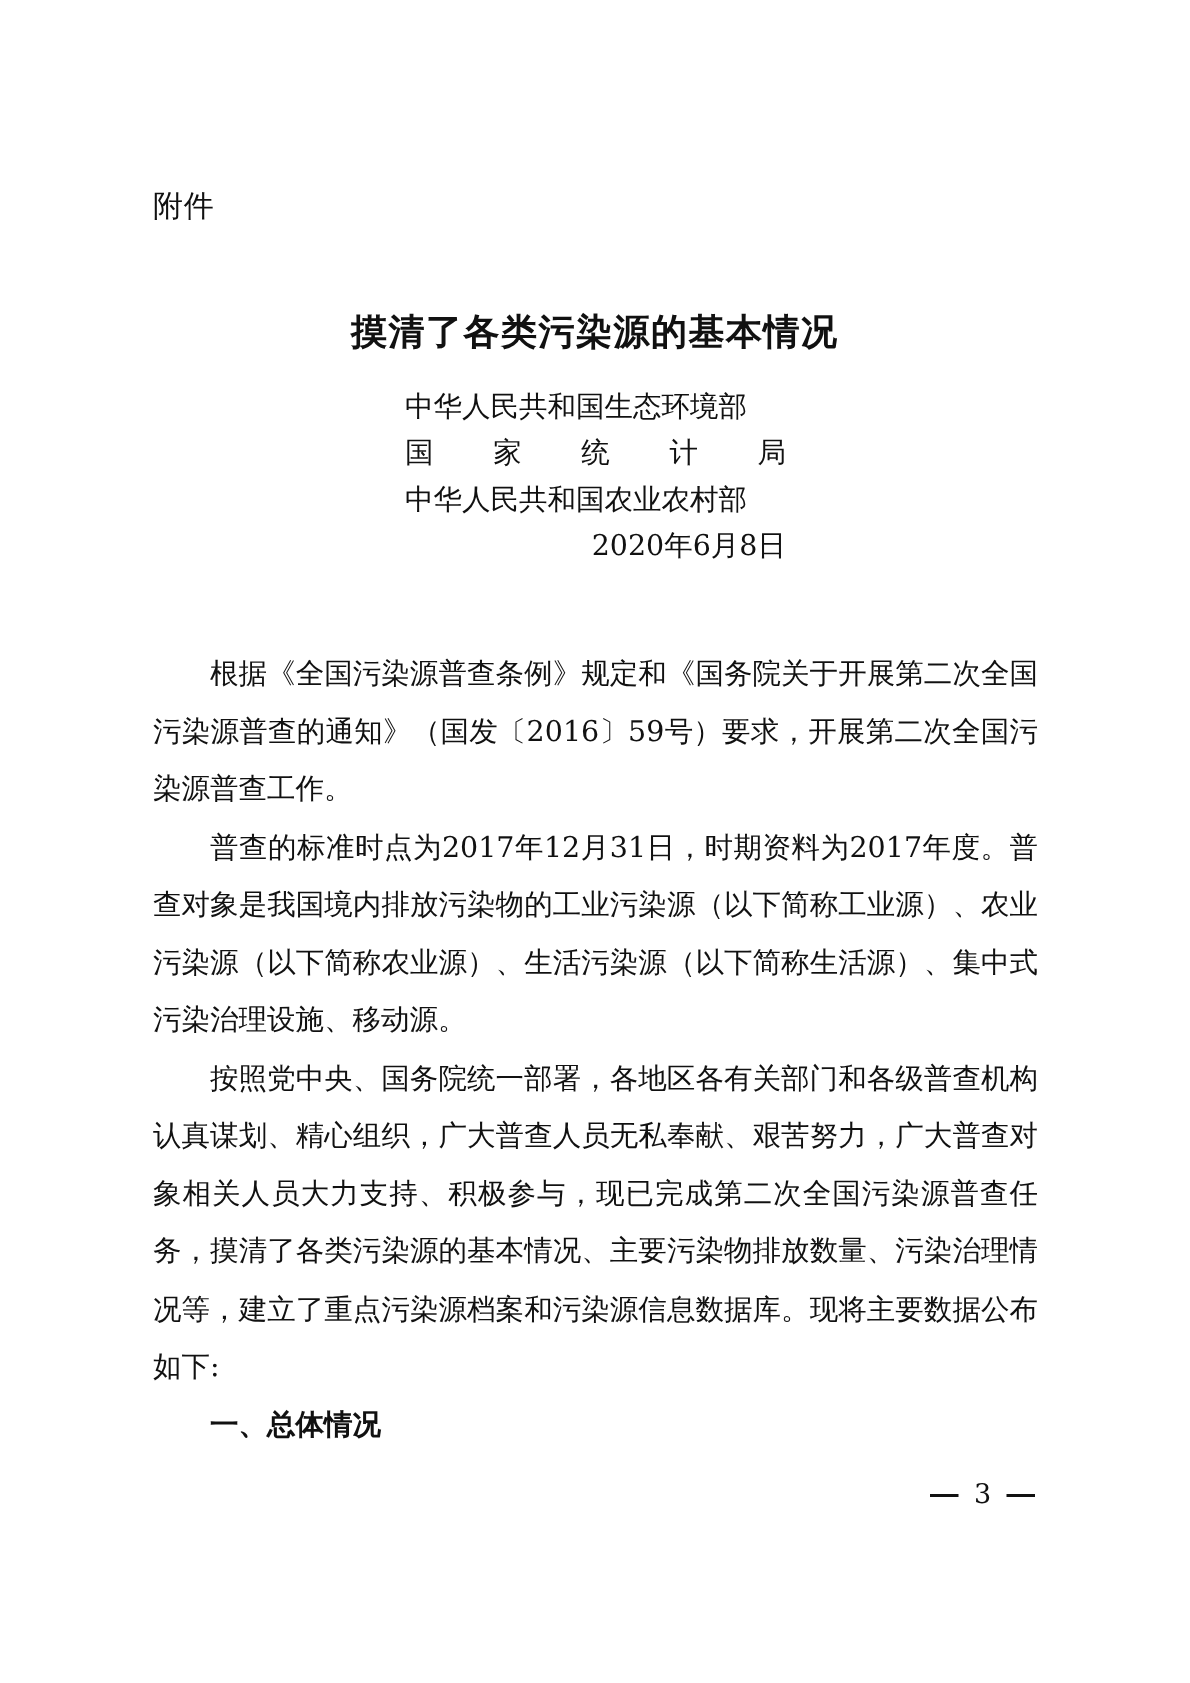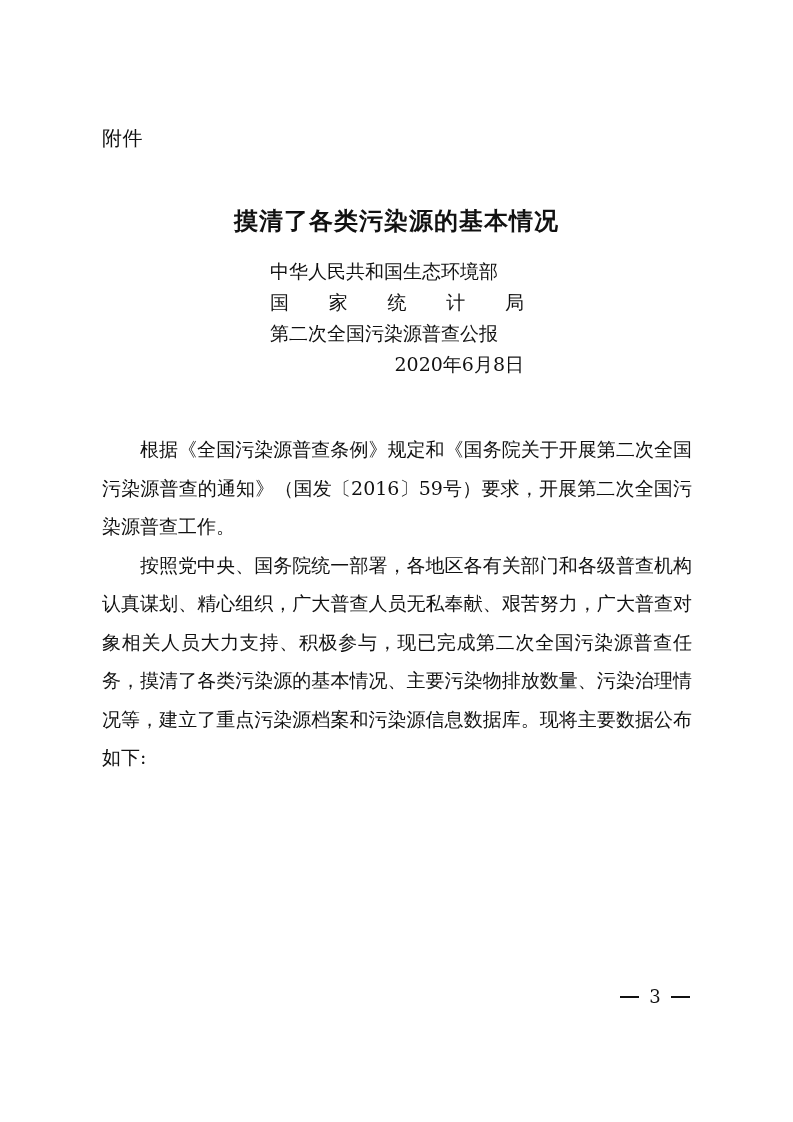--- a/index.html
+++ b/index.html
@@ -111,27 +111,29 @@
 
   <div class="issuers">
     <div class="issuer-line">中华人民共和国生态环境部</div>
     <div class="issuer-line issuer-spread">
       <span>国</span>
       <span>家</span>
       <span>统</span>
       <span>计</span>
       <span>局</span>
     </div>
-    <div class="issuer-line">第二次全国污染源普查公报</div>
+    <div class="issuer-line">中华人民共和国农业农村部</div>
     <div class="issuer-line issuer-date">2020年6月8日</div>
   </div>
 
   <div class="body-text">
     <p class="para">根据《全国污染源普查条例》规定和《国务院关于开展第二次全国污染源普查的通知》（国发〔2016〕59号）要求，开展第二次全国污染源普查工作。</p>
+    <p class="para">普查的标准时点为2017年12月31日，时期资料为2017年度。普查对象是我国境内排放污染物的工业污染源（以下简称工业源）、农业污染源（以下简称农业源）、生活污染源（以下简称生活源）、集中式污染治理设施、移动源。</p>
     <p class="para">按照党中央、国务院统一部署，各地区各有关部门和各级普查机构认真谋划、精心组织，广大普查人员无私奉献、艰苦努力，广大普查对象相关人员大力支持、积极参与，现已完成第二次全国污染源普查任务，摸清了各类污染源的基本情况、主要污染物排放数量、污染治理情况等，建立了重点污染源档案和污染源信息数据库。现将主要数据公布如下:</p>
+    <p class="section-heading">一、总体情况</p>
   </div>
 
   <div class="page-number">
     <span class="dash"></span>
     <span>3</span>
     <span class="dash"></span>
   </div>
 
 </div>
 

